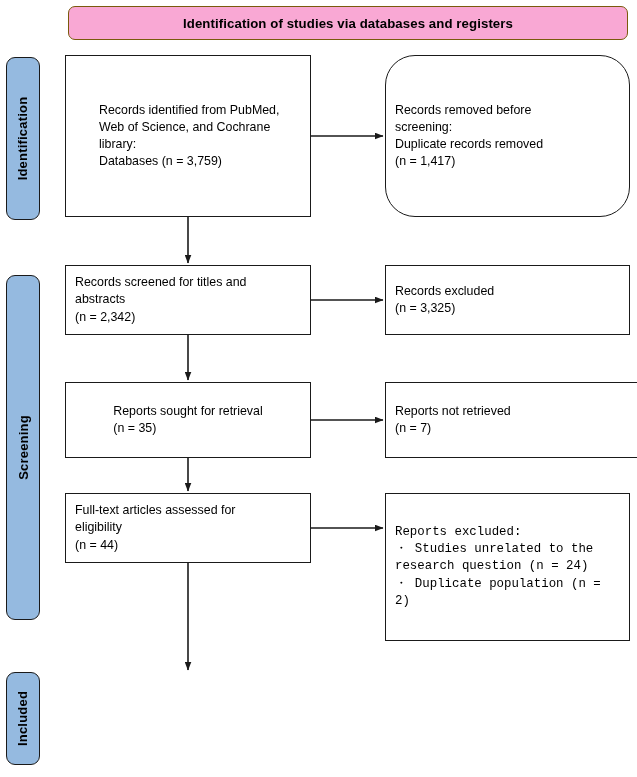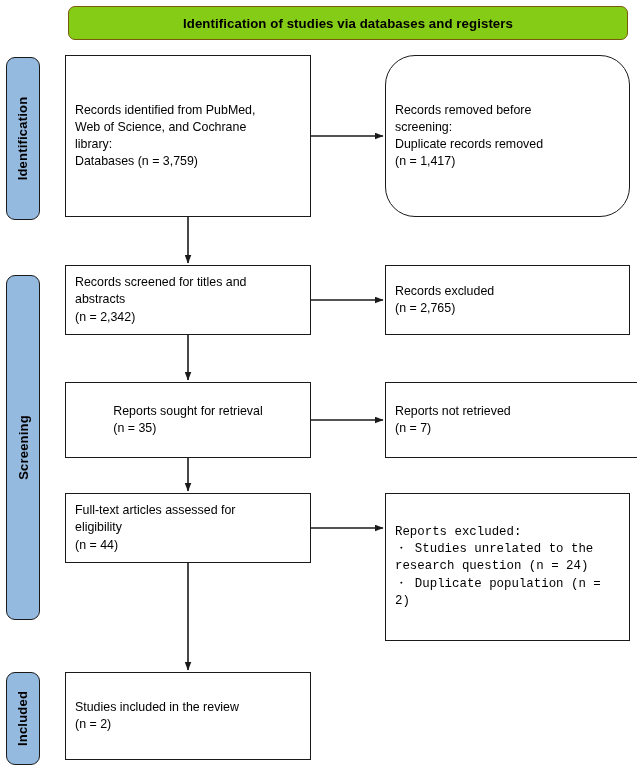--- a/index.html
+++ b/index.html
@@ -19,21 +19,21 @@
     overflow: hidden;
   }
 
   
   .banner {
     position: absolute;
     left: 68px;
     top: 6px;
     width: 560px;
     height: 34px;
-    background: #84cc16;
+    background: #f9a8d4;
     border: 1.6px solid #7a5a0c;
     border-radius: 7px;
     box-sizing: border-box;
     display: flex;
     align-items: center;
     justify-content: center;
   }
   .banner-text {
     font-size: 13.2px;
     font-weight: bold;
@@ -78,21 +78,21 @@
   }
   .flow-box .box-text {
     font-size: 12.4px;
     line-height: 1.38;
     color: #000000;
     padding: 0 9px;
     white-space: pre-line;
   }
 
   
-  #box-identified   { left: 65px; top: 55px;  width: 246px; height: 162px; }
+  #box-identified   { left: 65px; top: 55px;  width: 246px; height: 162px; padding-left: 24px; }
   #box-screened     { left: 65px; top: 265px; width: 246px; height: 70px;  }
   #box-sought       { left: 65px; top: 382px; width: 246px; height: 76px; justify-content: center;  }
   #box-fulltext     { left: 65px; top: 493px; width: 246px; height: 70px;  }
   #box-included     { left: 65px; top: 672px; width: 246px; height: 88px;  }
 
   
   #box-removed      { left: 385px; top: 55px;  width: 245px; height: 162px; border-radius: 30px; }
   #box-excluded     { left: 385px; top: 265px; width: 245px; height: 70px;  }
   #box-notretrieved { left: 385px; top: 382px; width: 257px; height: 76px;  }
   #box-repexcluded  { left: 385px; top: 493px; width: 245px; height: 148px; font-family: Liberation Mono, monospace; }
@@ -167,35 +167,31 @@
     <span class="box-text">Reports sought for retrieval
 (n = 35)</span>
   </div>
 
   <div class="flow-box" id="box-fulltext">
     <span class="box-text">Full-text articles assessed for
 eligibility
 (n = 44)</span>
   </div>
 
-  <div class="flow-box" id="box-included">
-    <span class="box-text">Studies included in the review
-(n = 2)</span>
-  </div>
 
   <div class="flow-box" id="box-removed">
     <span class="box-text">Records removed before
 screening:
 Duplicate records removed
 (n = 1,417)</span>
   </div>
 
   <div class="flow-box" id="box-excluded">
     <span class="box-text">Records excluded
-(n = 2,765)</span>
+(n = 3,325)</span>
   </div>
 
   <div class="flow-box" id="box-notretrieved">
     <span class="box-text">Reports not retrieved
 (n = 7)</span>
   </div>
 
   <div class="flow-box" id="box-repexcluded">
     <span class="box-text">Reports excluded:
 ・ Studies unrelated to the

